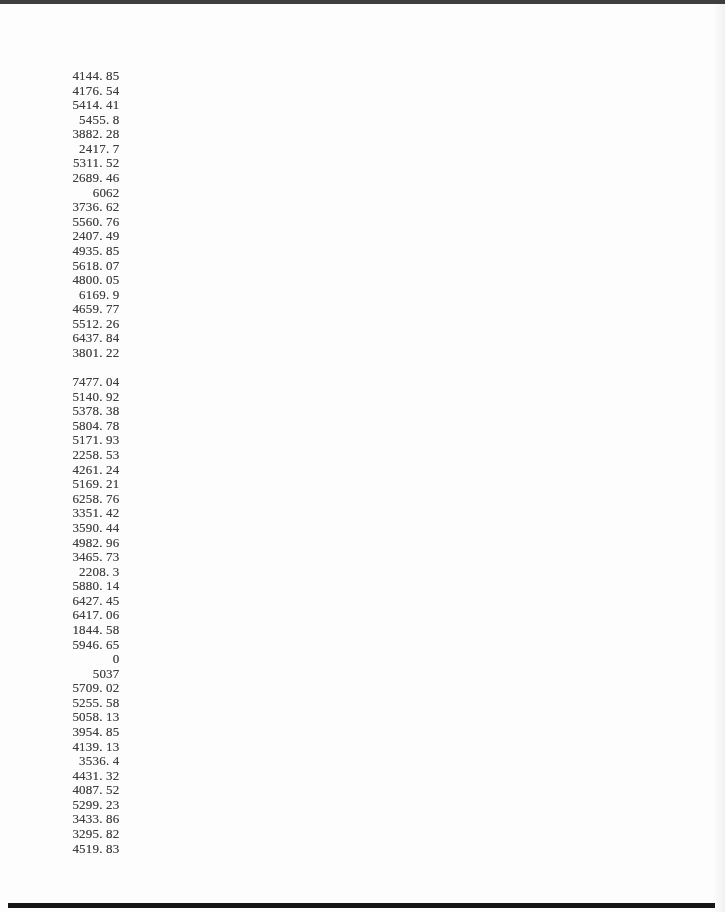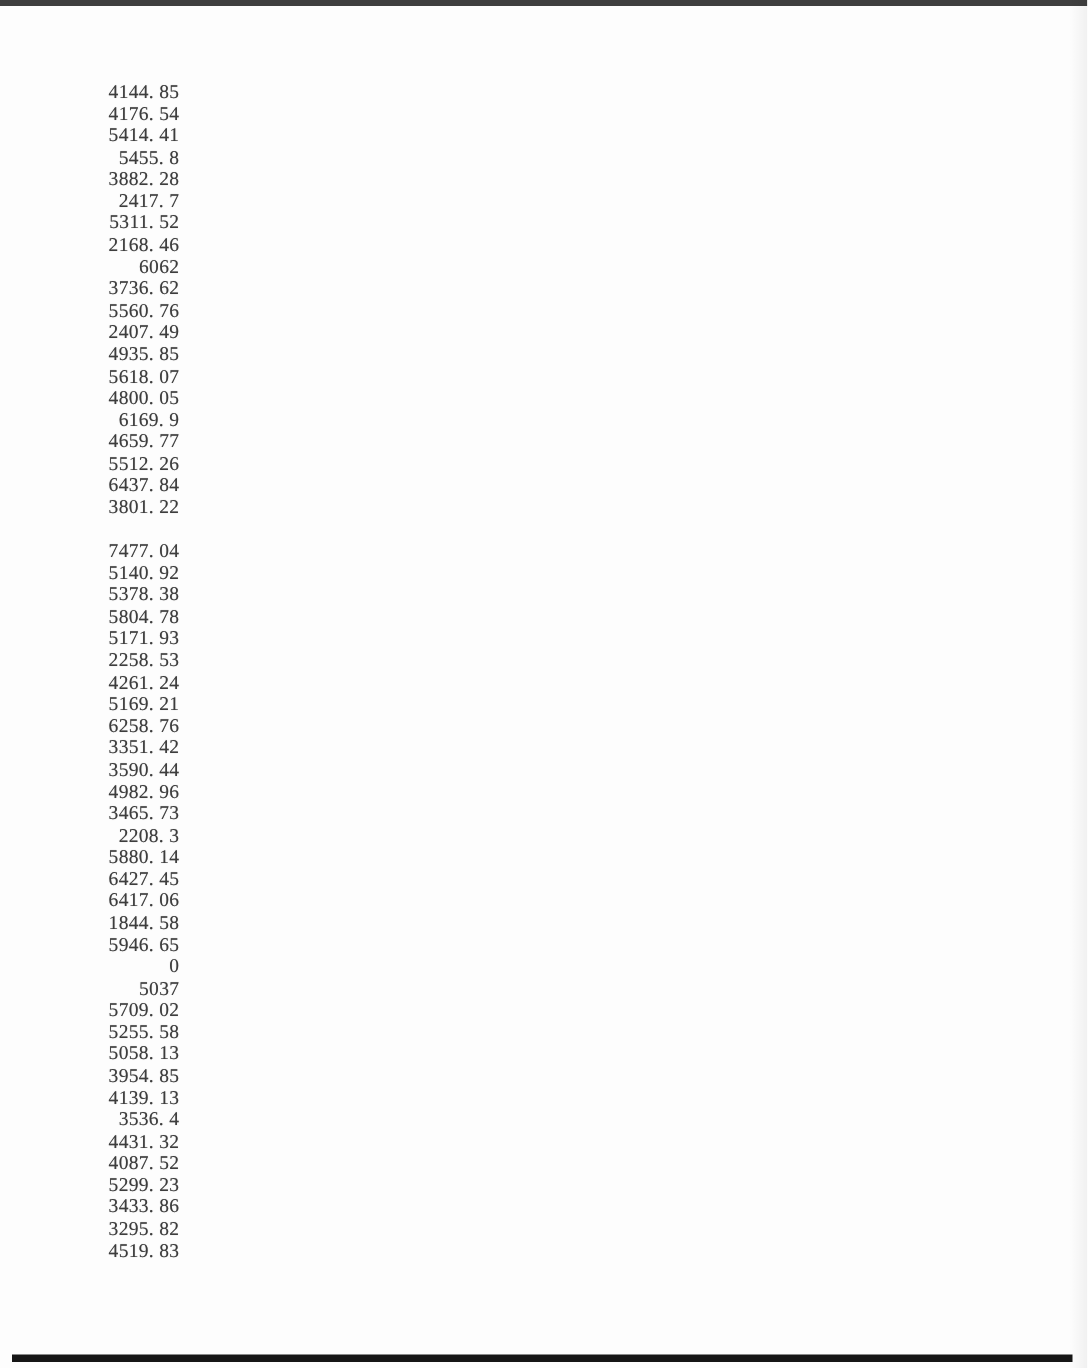--- a/index.html
+++ b/index.html
@@ -34,21 +34,21 @@
   .scan-edge {
     position: absolute;
     top: 0;
     right: 0;
     width: 12px;
     height: 912px;
     background: linear-gradient(to right, rgba(0,0,0,0), rgba(0,0,0,0.05));
   }
   .number-column {
     position: absolute;
-    top: 54px;
+    top: 69px;
     left: 0;
     width: 119.5px;
     text-align: right;
     font-size: 13px;
     color: var(--text-color, #3d3d3d);
     letter-spacing: 0.2px;
     text-shadow: 0 0 0.5px rgba(70,70,70,0.55);
   }
   .num-row {
     height: 14.58px;
@@ -62,21 +62,21 @@
 <div class="page">
   <div class="top-border"></div>
   <div class="number-column">
       <div class="num-row">4144. 85</div>
       <div class="num-row">4176. 54</div>
       <div class="num-row">5414. 41</div>
       <div class="num-row">5455. 8</div>
       <div class="num-row">3882. 28</div>
       <div class="num-row">2417. 7</div>
       <div class="num-row">5311. 52</div>
-      <div class="num-row">2168. 46</div>
+      <div class="num-row">2689. 46</div>
       <div class="num-row">6062</div>
       <div class="num-row">3736. 62</div>
       <div class="num-row">5560. 76</div>
       <div class="num-row">2407. 49</div>
       <div class="num-row">4935. 85</div>
       <div class="num-row">5618. 07</div>
       <div class="num-row">4800. 05</div>
       <div class="num-row">6169. 9</div>
       <div class="num-row">4659. 77</div>
       <div class="num-row">5512. 26</div>

